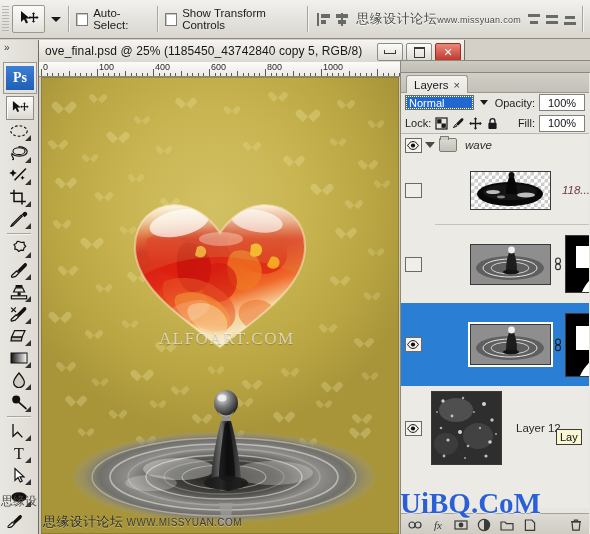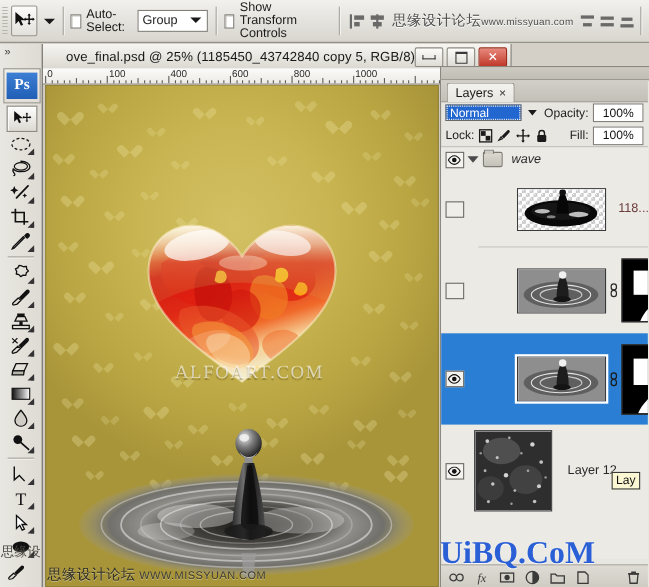--- a/index.html
+++ b/index.html
@@ -58,21 +58,21 @@
   #doc-window{
     left:38px;top:40px;width:425px;height:494px;
     background:#d4d0c8;border:1px solid #6f6c66;border-top:none;
   }
   #doc-titlebar{
     position:absolute;left:0;top:0;width:425px;height:22px;
     background:linear-gradient(#f6f5f2 0%,#e9e7e1 50%,#dcd9d2 100%);
     border-bottom:1px solid #b6b3ab;
   }
   #doc-title{
-    position:absolute;left:21px;top:4px;font-size:12px;color:#171717;
+    position:absolute;left:6px;top:4px;font-size:12px;color:#171717;
     white-space:nowrap;letter-spacing:.1px;
   }
   .winbtns{position:absolute;right:3px;top:3px;display:flex;gap:3px;}
   .wbtn{
     width:24px;height:16px;border:1px solid #8e8b84;border-radius:2px;
     background:linear-gradient(#fcfcfb,#dedcd5);
     display:flex;align-items:center;justify-content:center;
   }
   .wbtn.close{background:linear-gradient(#e8897c,#c0392b);border-color:#9b2d20;}
   .wb-min{width:10px;height:3px;border:1px solid #3a3a3a;border-top:none;}
@@ -295,24 +295,20 @@
                M9.4 7.5 l1.9 -1.6 v3.2 Z M19.6 7.5 l-1.9 -1.6 v3.2 Z" fill="#111"></path>
     </svg>
   </div>
   <div style="margin-left:6px;width:0;height:0;border-left:5px solid transparent;border-right:5px solid transparent;border-top:5px solid #1a1a1a;"></div>
 
   <div class="ob-sep"></div>
 
   <span class="chk"></span>
   <span class="ob-label">Auto-Select:</span>
 
-  <div class="combo">
-    <span>Group</span>
-    <span class="arrow"></span>
-  </div>
 
   <div class="ob-sep"></div>
 
   <span class="chk"></span>
   <span class="ob-label">Show Transform Controls</span>
 
   <div class="ob-sep"></div>
 
   <div class="align-icons">
     <div class="align-ic">
@@ -886,21 +882,21 @@
                      C9.6 7.5 8 8.4 6 8.4 C4 8.4 2.4 7.5 .6 4.5 Z" fill="none" stroke="#111" stroke-width="1"></path>
             <circle cx="6" cy="4.5" r="2.1" fill="#111"></circle>
           </svg>
         </span>
       </div>
       <span class="expander"></span>
       <span class="folder"></span>
       <span class="lname">wave</span>
     </div>
 
-    <div class="lrow" style="top:22px;height:68px;">
+    <div class="lrow" style="top:22px;height:68px;font-style:italic;">
       <div class="eyecell">
         <span class="eye empty"></span>
       </div>
       <span class="thumb" style="width:79px;height:37px;margin-left:45px;">
         <span class="checker"></span>
         <svg width="79" height="37" viewBox="0 0 79 37" style="position:absolute;left:0;top:0;">
           <ellipse cx="39" cy="22" rx="33" ry="12" fill="#080808"></ellipse>
           <ellipse cx="39" cy="20" rx="27" ry="8" fill="#151515"></ellipse>
           <path d="M35 22 C35 13 37 7 39 4 l3 0 c2 3 4 9 4 18 Z" fill="#070707"></path>
           <ellipse cx="40.5" cy="3" rx="3" ry="3" fill="#111"></ellipse>

